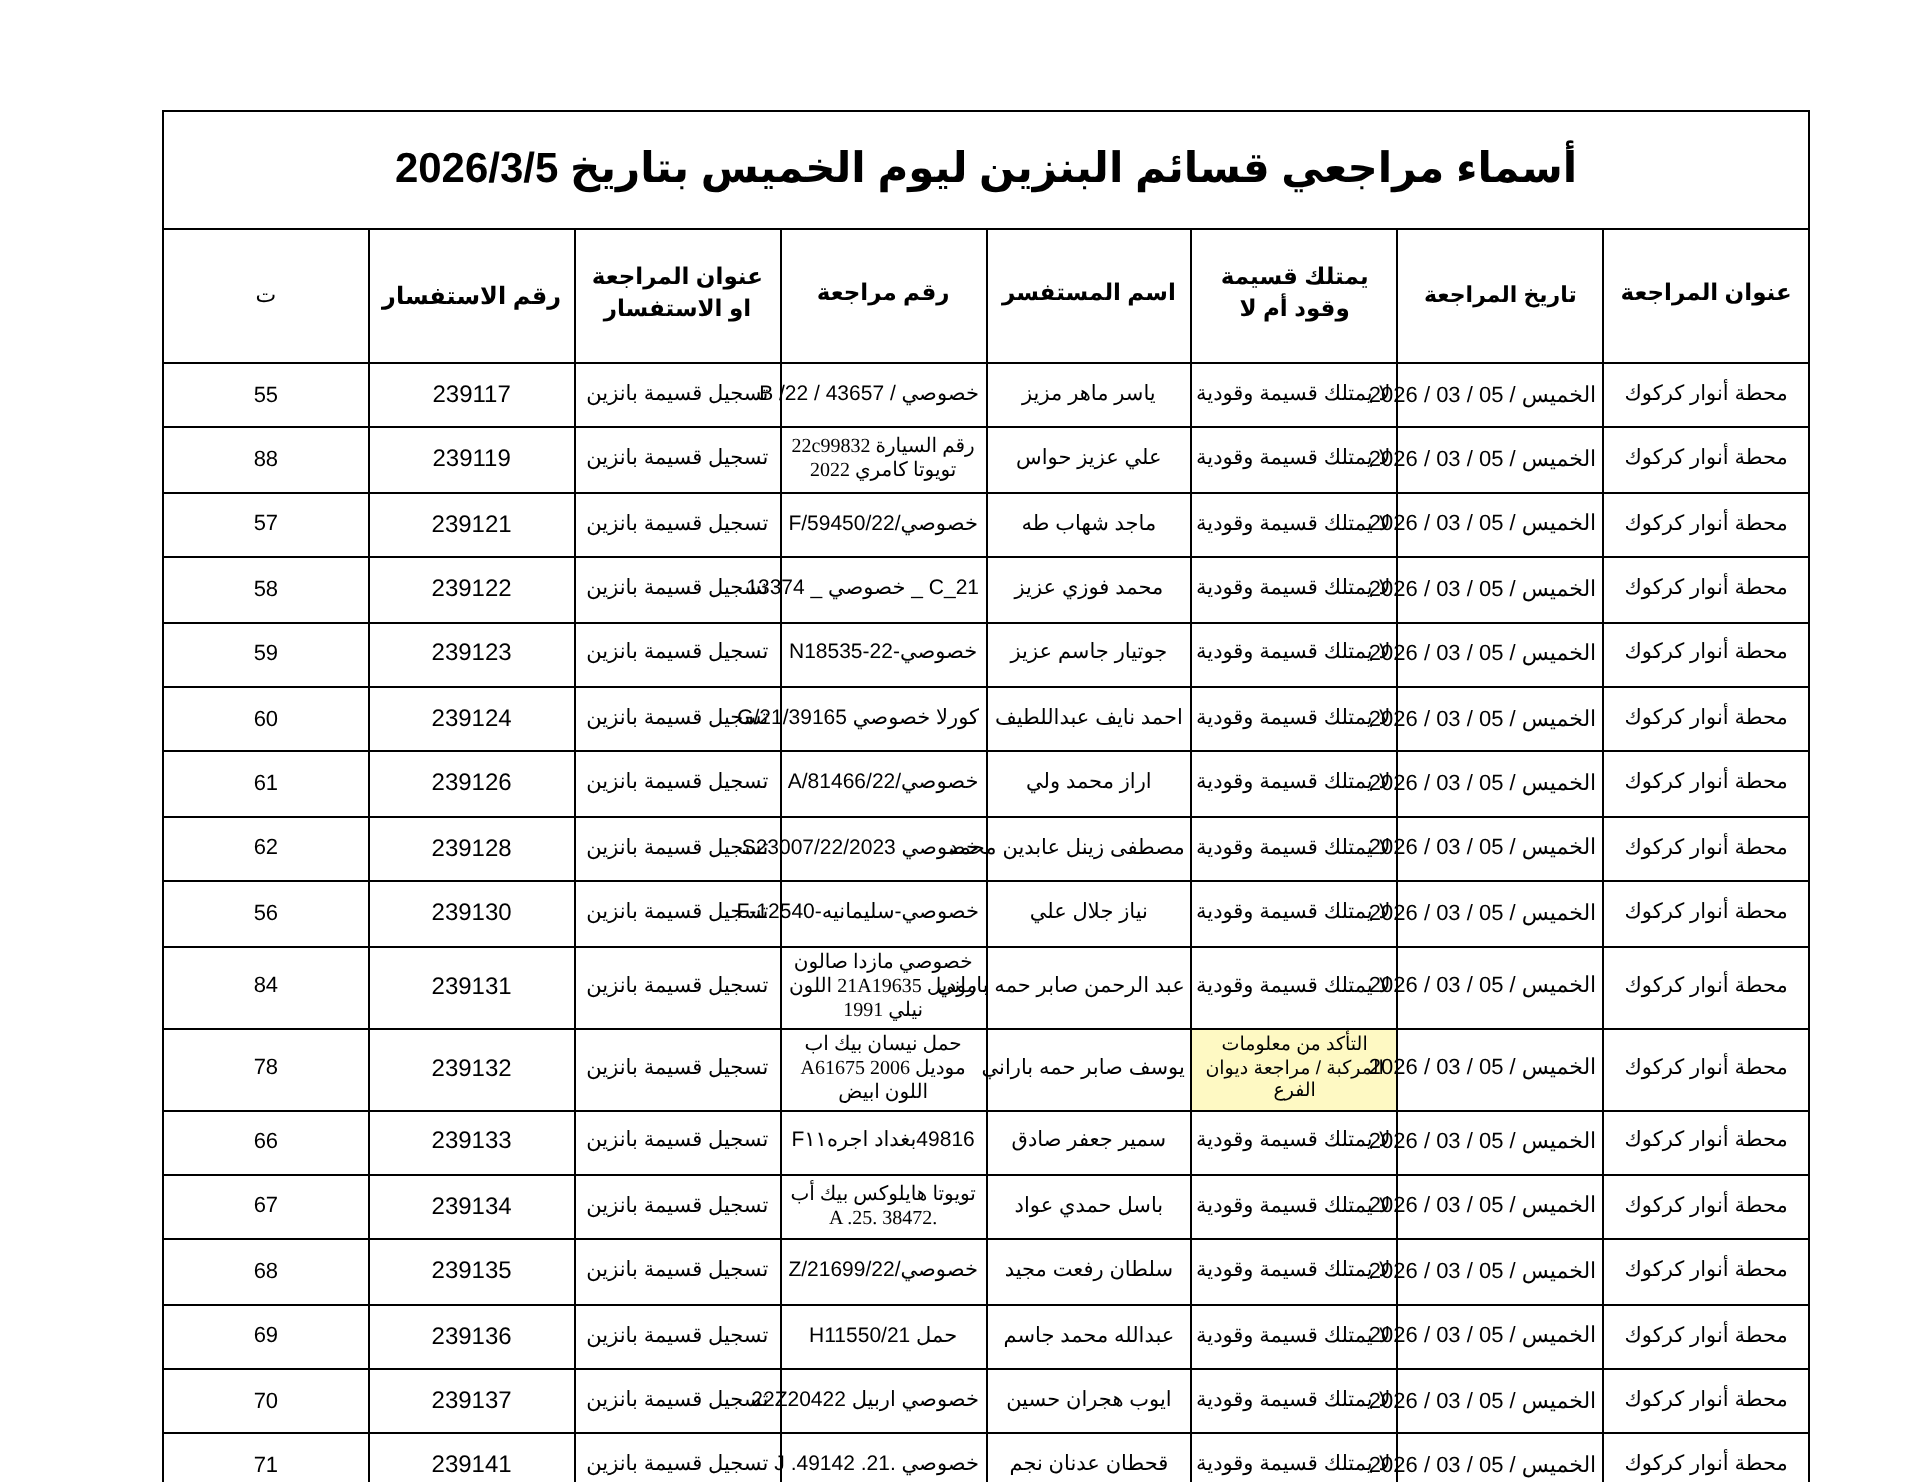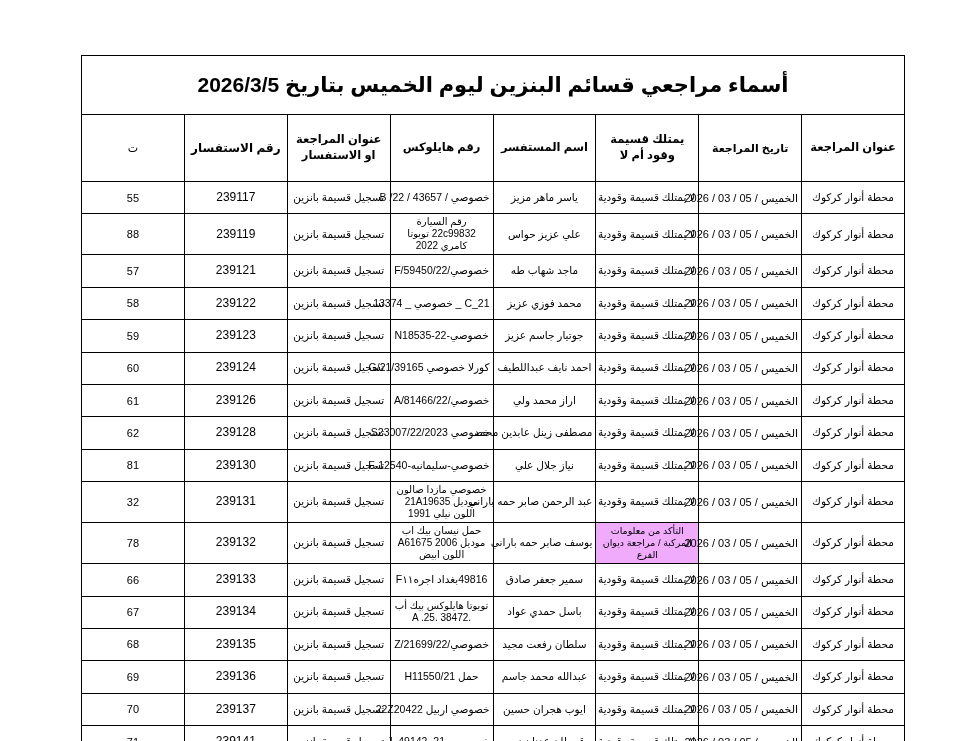--- a/index.html
+++ b/index.html
@@ -67,47 +67,48 @@
     width: 34px;
   }
   td.col-inq   { width: 84px; font-size: 12px; }
   td.col-addr-inq { width: 102px; }
   td.col-vehicle  { width: 168px; }
   td.col-name     { width: 116px; }
   td.col-coupon   { width: 140px; }
   td.col-date     { width: 118px; font-size: 11px; }
   td.col-addr     { width: 112px; }
   tbody tr td.flagged {
-    background: #f0abfc;
+    background: #fef9c3;
     font-size: 9.5px;
     white-space: normal;
     line-height: 1.25;
   }
   .two-line {
     white-space: normal;
     line-height: 1.2;
     font-size: 10px;
+    font-family: Liberation Serif, serif;
   }
 </style>
 </head>
 <body>
 
 <div class="page">
   <div class="sheet">
     <table class="grid">
       <thead>
         <tr>
           <td class="title-cell" colspan="8">أسماء مراجعي قسائم البنزين ليوم الخميس بتاريخ 2026/3/5</td>
         </tr>
         <tr>
           <td class="col-addr">عنوان المراجعة</td>
           <td class="col-date">تاريخ المراجعة</td>
           <td class="col-coupon">يمتلك قسيمة وقود أم لا</td>
           <td class="col-name">اسم المستفسر</td>
-          <td class="col-vehicle">رقم هايلوكس</td>
+          <td class="col-vehicle">رقم مراجعة</td>
           <td class="col-addr-inq">عنوان المراجعة او الاستفسار</td>
           <td class="col-inq">رقم الاستفسار</td>
           <td class="col-idx">ت</td>
         </tr>
       </thead>
       <tbody id="rows-body">
           <tr>
             <td class="col-addr">محطة أنوار كركوك</td>
             <td class="col-date">الخميس / 05 / 03 / 2026</td>
             <td class="col-coupon">لا يمتلك قسيمة وقودية</td>
@@ -188,31 +189,31 @@
             <td class="col-idx">62</td>
           </tr>
           <tr>
             <td class="col-addr">محطة أنوار كركوك</td>
             <td class="col-date">الخميس / 05 / 03 / 2026</td>
             <td class="col-coupon">لا يمتلك قسيمة وقودية</td>
             <td class="col-name">نياز جلال علي</td>
             <td class="col-vehicle">خصوصي-سليمانيه-F-12540</td>
             <td class="col-addr-inq">تسجيل قسيمة بانزين</td>
             <td class="col-inq">239130</td>
-            <td class="col-idx">81</td>
+            <td class="col-idx">56</td>
           </tr>
           <tr>
             <td class="col-addr">محطة أنوار كركوك</td>
             <td class="col-date">الخميس / 05 / 03 / 2026</td>
             <td class="col-coupon">لا يمتلك قسيمة وقودية</td>
             <td class="col-name">عبد الرحمن صابر حمه باراني</td>
             <td class="col-vehicle two-line">خصوصي مازدا صالون موديل 21A19635 اللون نيلي 1991</td>
             <td class="col-addr-inq">تسجيل قسيمة بانزين</td>
             <td class="col-inq">239131</td>
-            <td class="col-idx">32</td>
+            <td class="col-idx">84</td>
           </tr>
           <tr>
             <td class="col-addr">محطة أنوار كركوك</td>
             <td class="col-date">الخميس / 05 / 03 / 2026</td>
             <td class="col-coupon flagged">التأكد من معلومات المركبة / مراجعة ديوان الفرع</td>
             <td class="col-name">يوسف صابر حمه باراني</td>
             <td class="col-vehicle two-line">حمل نيسان بيك اب موديل A61675 2006 اللون ابيض</td>
             <td class="col-addr-inq">تسجيل قسيمة بانزين</td>
             <td class="col-inq">239132</td>
             <td class="col-idx">78</td>

